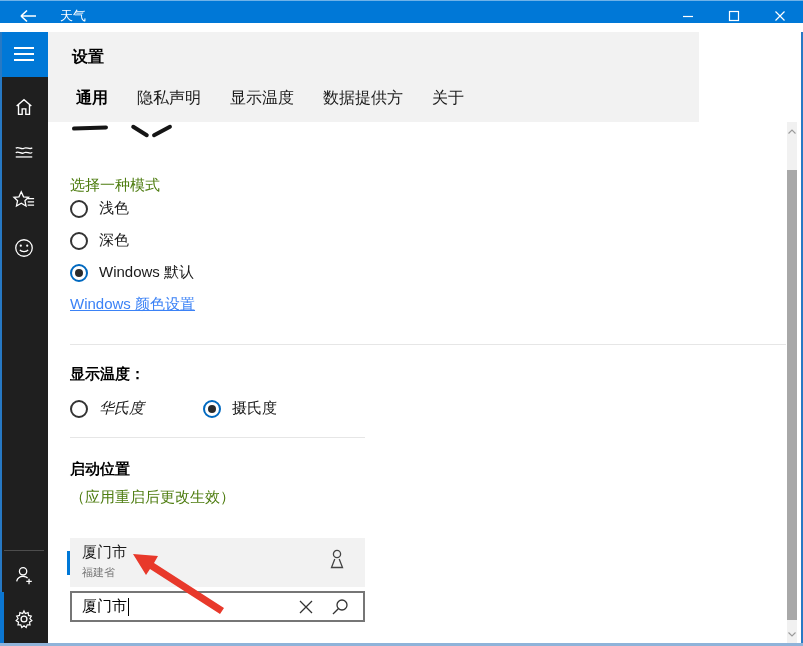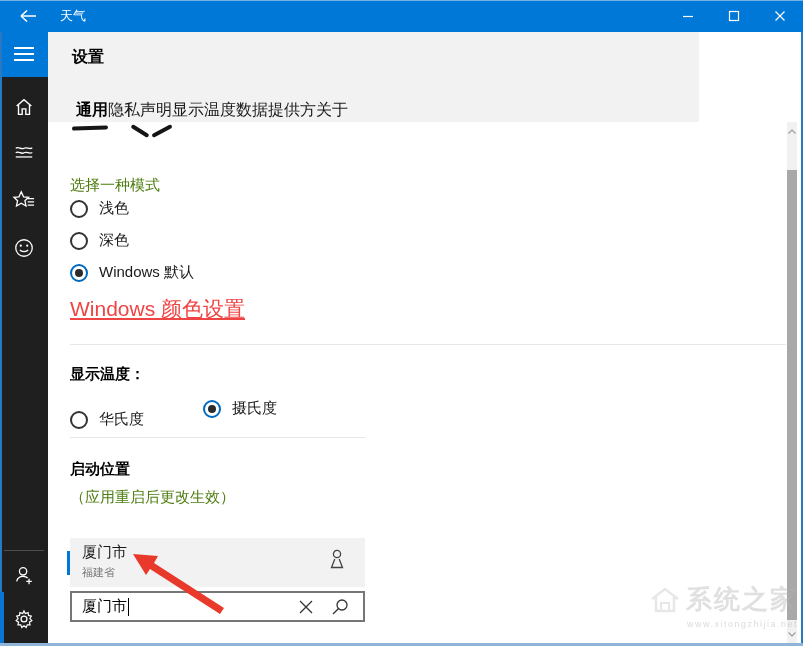--- a/index.html
+++ b/index.html
@@ -1,61 +1,61 @@
 <!DOCTYPE html>
 <html><head>
 <meta charset="utf-8">
 <style>
   * { margin:0; padding:0; box-sizing:border-box; }
   html,body { width:803px; height:646px; overflow:hidden; }
   body { font-family:"Liberation Sans","DejaVu Sans",sans-serif; }
   .window { position:relative; width:803px; height:646px; background:#fff; overflow:hidden; }
 
   
-  .titlebar { position:absolute; left:0; top:0; width:803px; height:32px; background:#0078d7;padding-left:38px; }
+  .titlebar { position:absolute; left:0; top:0; width:803px; height:23px; background:#0078d7;padding-left:38px; }
   .titlebar-highlight { position:absolute; left:0; top:0; width:803px; height:1px; background:#6fb2e8; }
   .back-btn { position:absolute; left:8px; top:0; width:40px; height:32px; display:flex; align-items:center; justify-content:center; }
   .app-title { position:absolute; left:60px; top:0; height:32px; line-height:32px; color:#fff; font-size:13px; }
   .win-controls { position:absolute; right:0; top:0; height:32px; display:flex; }
   .win-btn { width:46px; height:32px; display:flex; align-items:center; justify-content:center; }
 
   
   .sidebar { position:absolute; left:0; top:32px; width:48px; height:614px; background:#1f1f1f; }
   .sidebar-blue { position:absolute; left:0; top:0; width:48px; height:45px; background:#0078d7; }
   .hamburger { position:absolute; left:0; top:5px; width:48px; height:34px; display:flex; align-items:center; justify-content:center; }
   .side-item { position:absolute; left:0; width:48px; height:40px; display:flex; align-items:center; justify-content:center; }
   .side-divider { position:absolute; left:4px; width:40px; height:1px; background:#4d4d4d; top:518px; }
   .left-border { position:absolute; left:0; top:32px; width:2px; height:614px; background:#2779c4; }
   .left-sliver { position:absolute; left:0; top:592px; width:4px; height:54px; background:#0b76d1; }
 
   
   .header-band { position:absolute; left:48px; top:32px; width:651px; height:90px; background:#f2f2f2; }
   .page-title { position:absolute; left:24px; top:15px; font-size:16px; font-weight:bold; color:#000; }
-  .tabs { position:absolute; left:28px; top:68px; display:flex; }
+  .tabs { position:absolute; left:28px; top:56px; display:flex; gap:29px; }
   .tab { font-size:16px; color:#1a1a1a; }
   .tab.selected { font-weight:bold; color:#000; }
 
   
   .content { position:absolute; left:48px; top:122px; width:739px; height:521px; background:#fff; }
   
   .frag { position:absolute; background:#151515; }
   .frag1 { left:24px; top:4px; width:36px; height:4px; border-radius:2px; transform:rotate(-2deg); }
   .frag2 { left:82px; top:7px; width:20px; height:4px; border-radius:2px; transform:rotate(32deg); }
   .frag3 { left:103px; top:7px; width:22px; height:4px; border-radius:2px; transform:rotate(-28deg); }
 
   .sec-label { position:absolute; left:22px; font-size:15px; color:#4d7c0f; }
   .sec-label.bold { font-weight:bold; color:#000; }
 
   .radio-row { position:absolute; display:flex; align-items:center; }
   .radio-circle { width:18px; height:18px; border:2px solid #333; border-radius:50%; flex:0 0 18px; display:flex; align-items:center; justify-content:center; background:#fff; }
   .radio-circle.checked { border-color:#0069c0; }
   .radio-dot { width:8px; height:8px; border-radius:50%; background:#2b2b2b; }
   .radio-label { margin-left:11px; font-size:15px; color:#1a1a1a; white-space:nowrap; }
 
-  .color-link { position:absolute; left:22px; top:173px; font-size:21px; color:#ef4444; text-decoration:underline; }
+  .color-link { position:absolute; left:22px; top:173px; font-size:15px; color:#3b82f6; text-decoration:underline; }
 
   .divider { position:absolute; height:1px; background:#e6e6e6; }
   .divider1 { left:22px; top:222px; width:716px; }
   .divider2 { left:22px; top:315px; width:295px; }
 
   
   .suggest-panel { position:absolute; left:22px; top:416px; width:295px; height:49px; background:#f2f2f2; }
   .suggest-city { position:absolute; left:12px; top:5px; font-size:15px; color:#1a1a1a; }
   .suggest-province { position:absolute; left:12px; top:27px; font-size:11px; color:#757575; }
   .suggest-pin { position:absolute; right:18px; top:10px; }
@@ -204,21 +204,21 @@
         </span>
       <span class="radio-label">Windows 默认</span>
     </div>
 
     <a class="color-link">Windows 颜色设置</a>
 
     <div class="divider divider1"></div>
 
     <div class="sec-label bold" style="top:243px;">显示温度：</div>
 
-    <div class="radio-row" style="left:22px; top:288px;">
+    <div class="radio-row" style="left:22px; top:277px;font-style:italic;">
       <span class="radio-circle"></span>
       <span class="radio-label">华氏度</span>
     </div>
     <div class="radio-row" style="left:155px; top:277px;">
       <span class="radio-circle checked">
           <span class="radio-dot"></span>
         </span>
       <span class="radio-label">摄氏度</span>
     </div>
 
@@ -267,30 +267,20 @@
         </svg>
     </div>
     <div class="scroll-thumb"></div>
     <div class="scroll-down">
       <svg width="8" height="5" viewBox="0 0 8 5">
           <path d="M0.5 0.5 L4 4 L7.5 0.5" fill="none" stroke="#9a9a9a" stroke-width="1.1"></path>
         </svg>
     </div>
   </div>
 
-  <div class="watermark">
-    <div class="wm-row">
-      <svg width="34" height="30" viewBox="0 0 34 30" style="opacity:0.35;">
-        <path d="M4 14 L17 4 L30 14 M8 12 V26 H26 V12" fill="none" stroke="#bdbdbd" stroke-width="2.5"></path>
-        <path d="M13 26 V18 H21 V26" fill="none" stroke="#bdbdbd" stroke-width="2"></path>
-      </svg>
-      <span class="wm-name">系统之家</span>
-    </div>
-    <div class="wm-sub">www.xitongzhijia.net</div>
-  </div>
 
   <div class="left-border"></div>
   <div class="left-sliver"></div>
   <div class="right-border"></div>
   <div class="bottom-border"></div>
 
   <svg class="arrow-overlay" viewBox="0 0 803 646">
     <polygon points="133,554 158,556 154,563 224,608 220,614 150,569 146,575" fill="#e8392b"></polygon>
   </svg>
 

